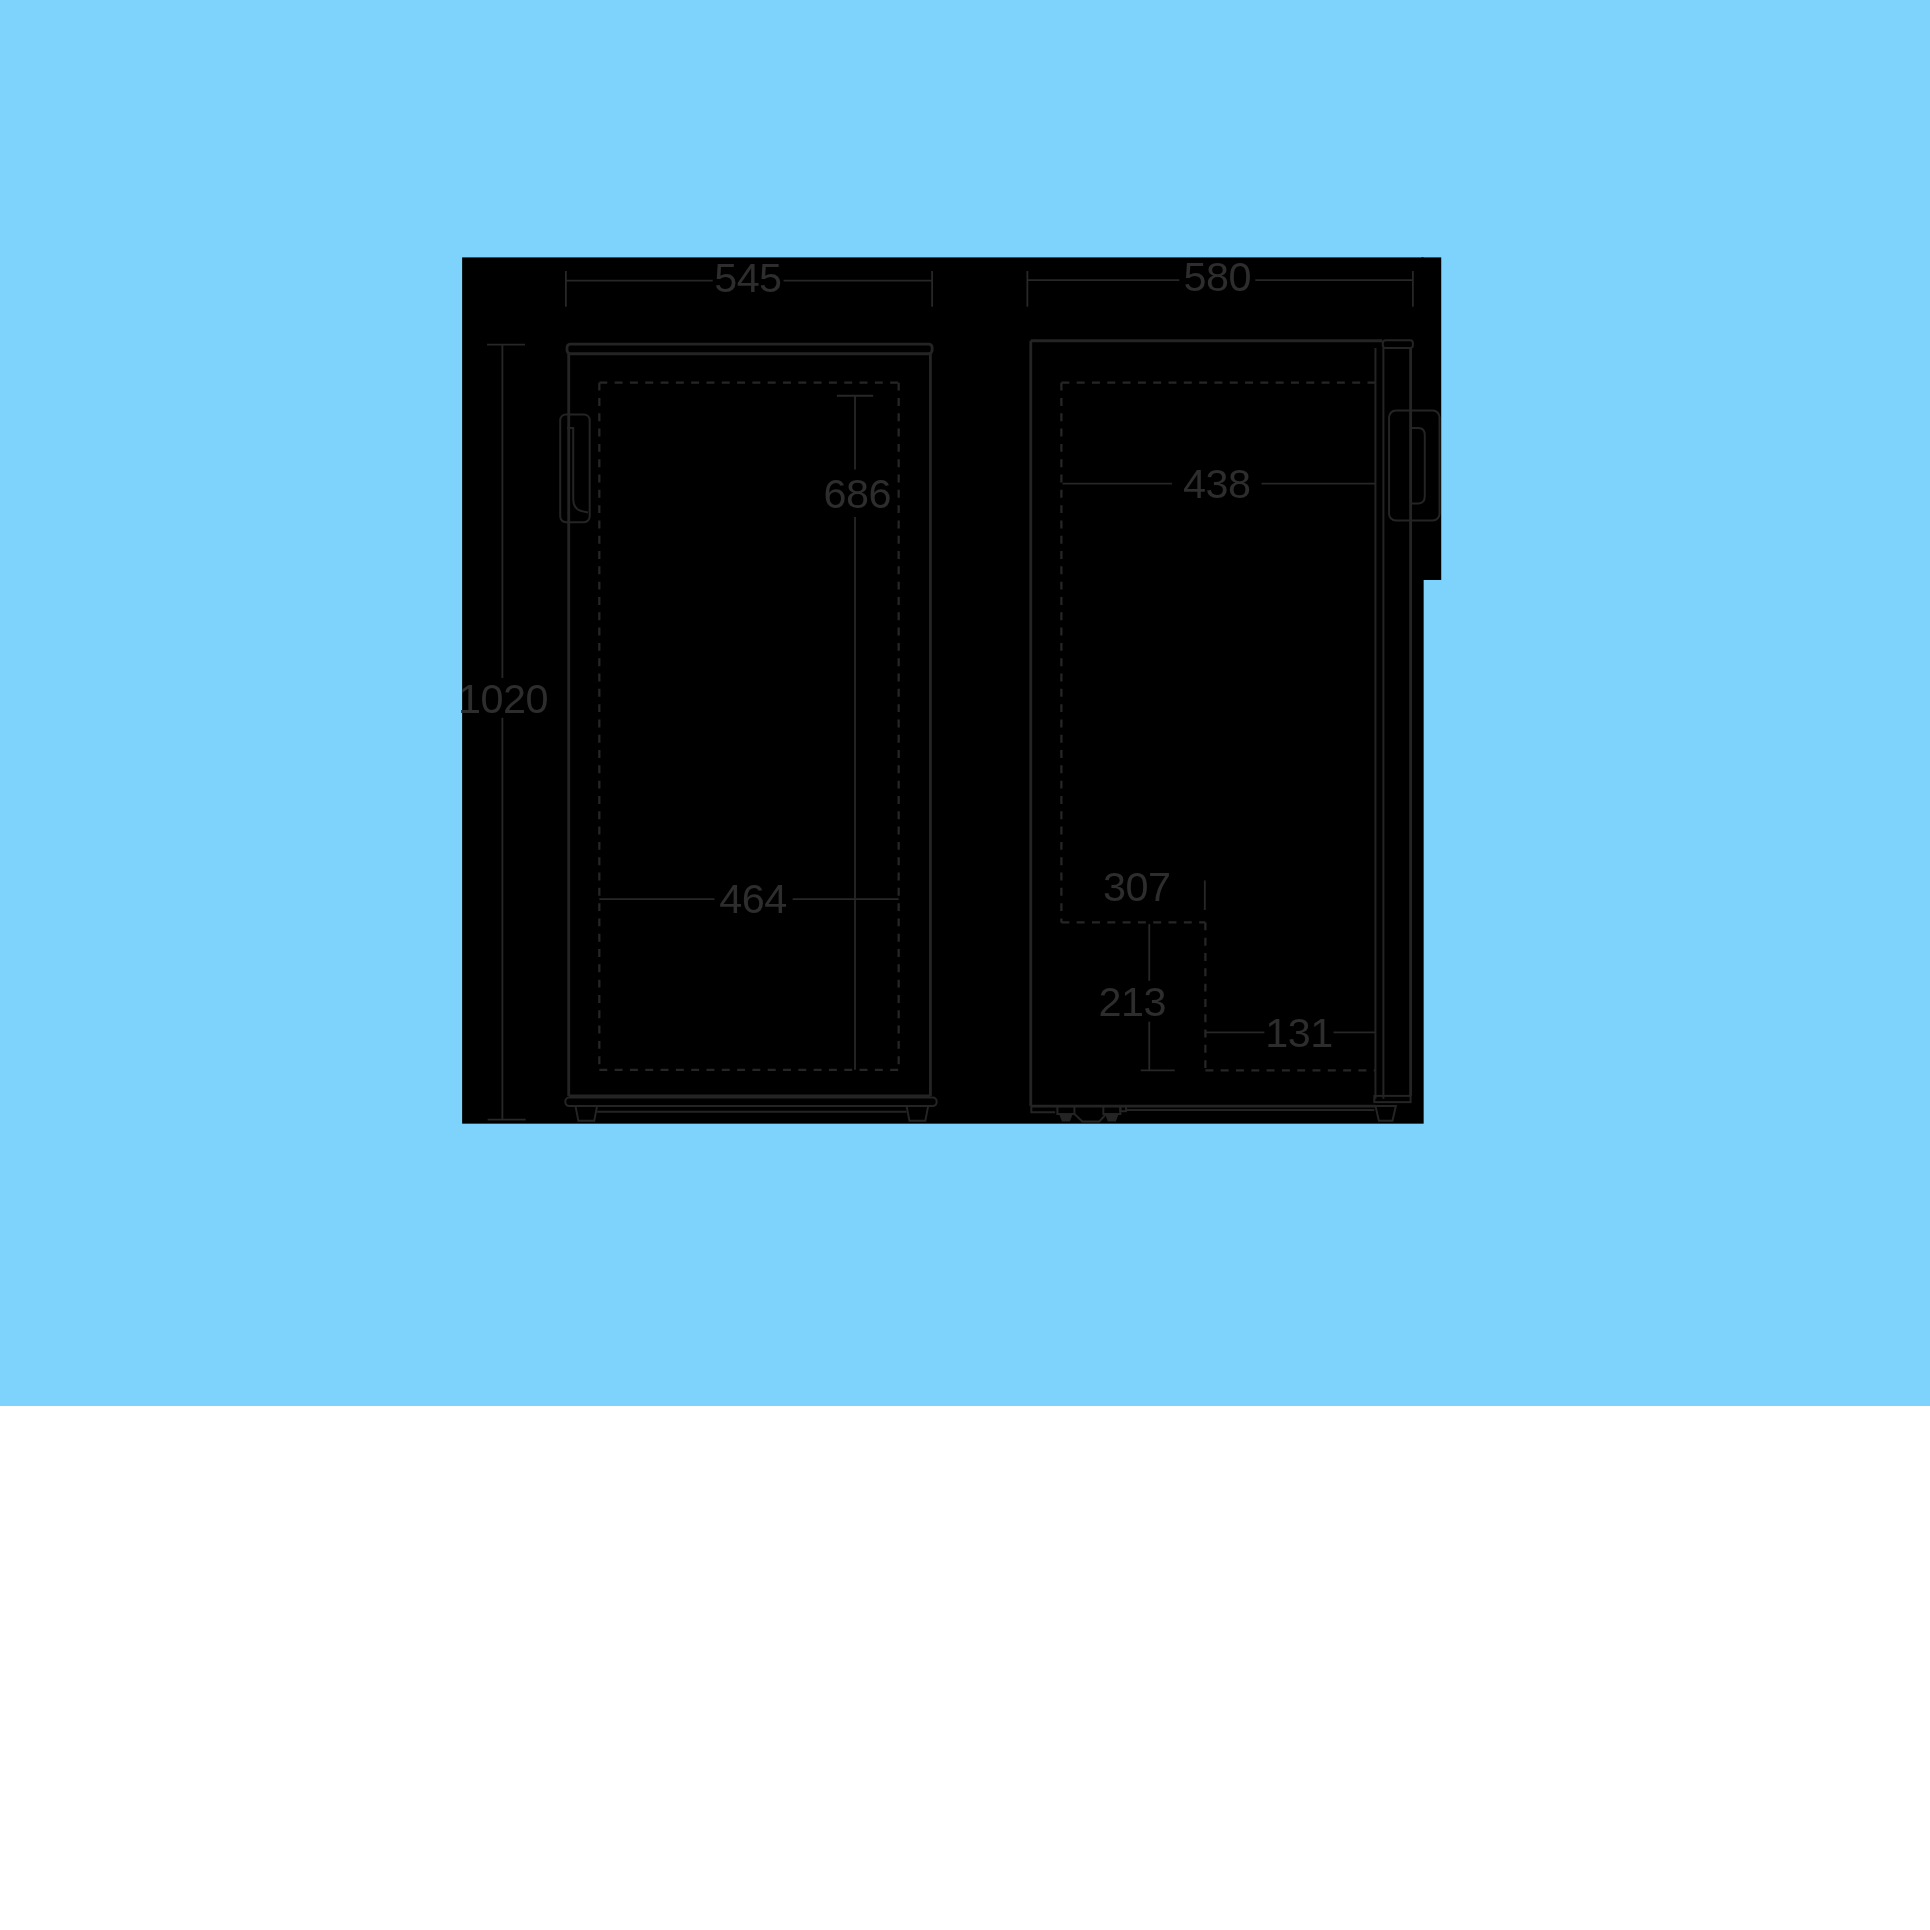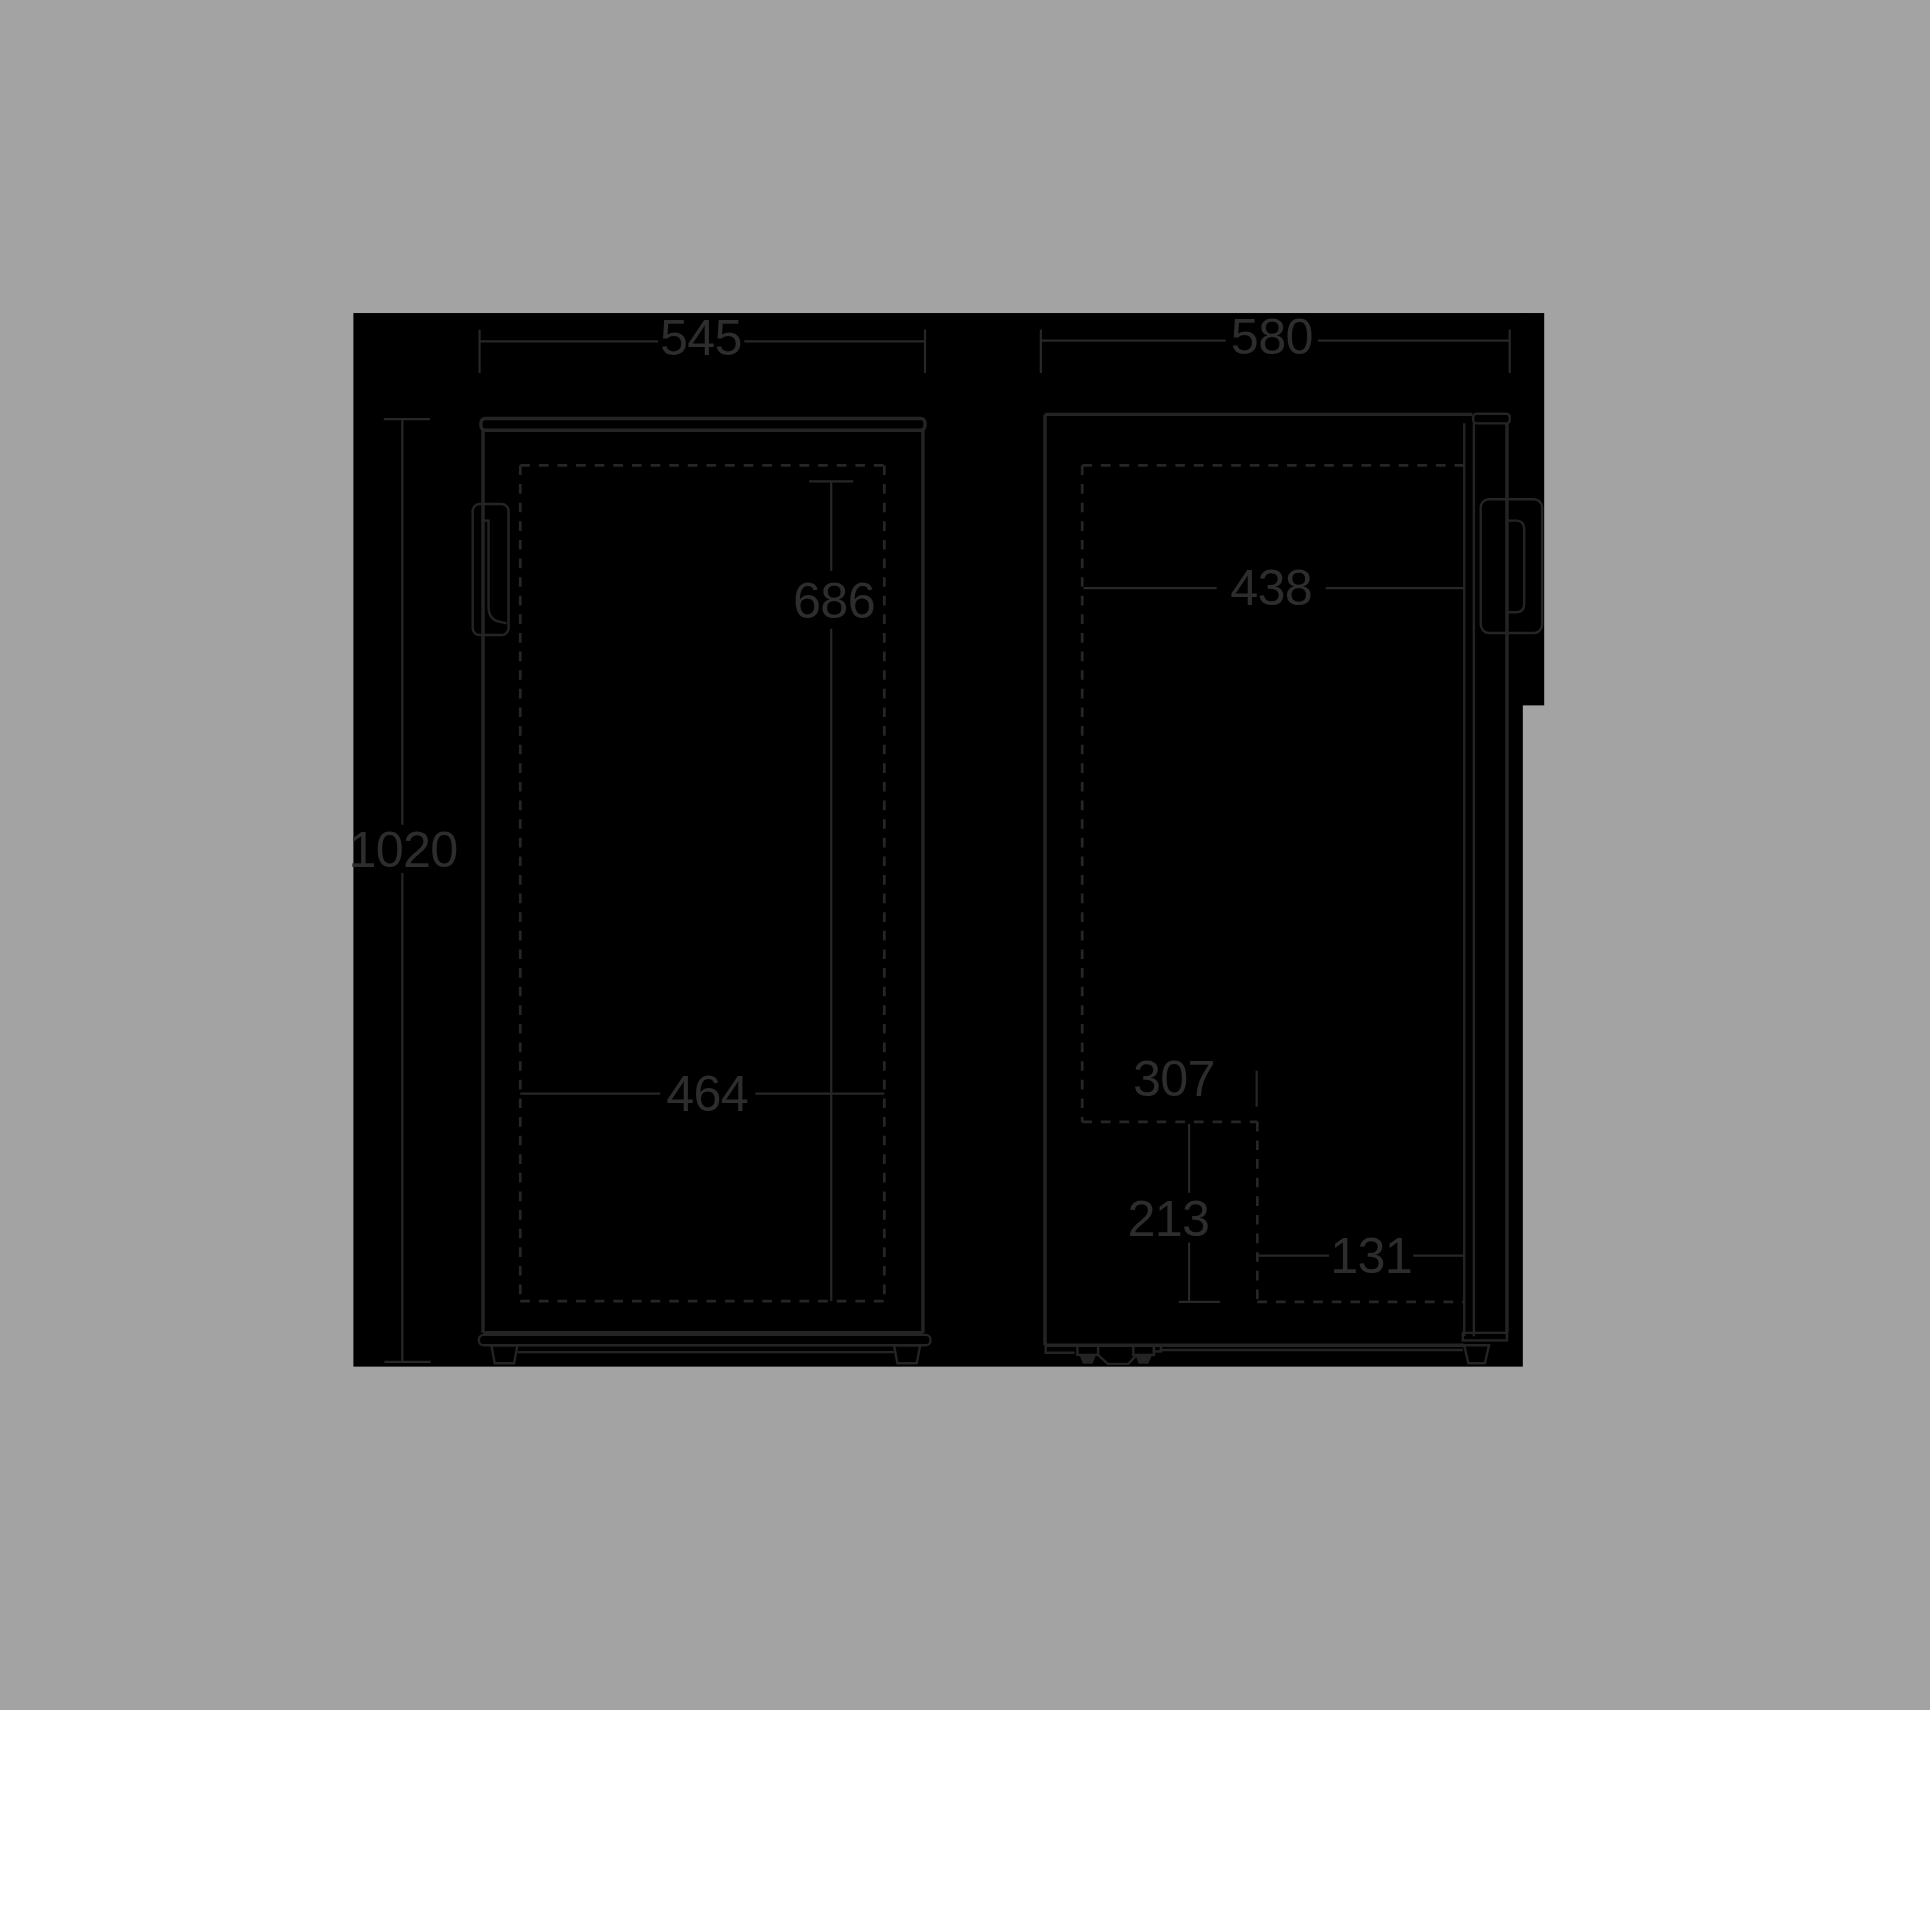--- a/index.html
+++ b/index.html
@@ -1,16 +1,16 @@
 <!DOCTYPE html>
 <html style="font-size:12.5px"><head>
 <meta charset="utf-8">
 <style>
   html,body{margin:0;padding:0;background:#ffffff;}
-  .page{position:relative;width:1930px;height:1710px;background:#a3a3a3;overflow:hidden;}
+  .page{position:relative;width:1930px;height:1406px;background:#7dd3fc;overflow:hidden;}
   svg{position:absolute;left:0;top:0;width:100%;height:100%;}
   .outline{fill:none;stroke:#242424;stroke-width:5;stroke-linecap:butt;stroke-linejoin:miter;}
   .outline-thin{fill:none;stroke:#242424;stroke-width:3.5;stroke-linecap:butt;}
   .dim{fill:none;stroke:#272727;stroke-width:3.2;stroke-linecap:butt;}
   .dash{fill:none;stroke:#262626;stroke-width:4;stroke-dasharray:14 13;stroke-linecap:butt;}
   .pad{fill:#242424;stroke:none;}
   .dimtext{font-family:"Liberation Sans",sans-serif;font-weight:400;font-size:73px;
            fill:#2d2d2d;letter-spacing:-1px;text-anchor:middle;}
 </style>
 </head>

